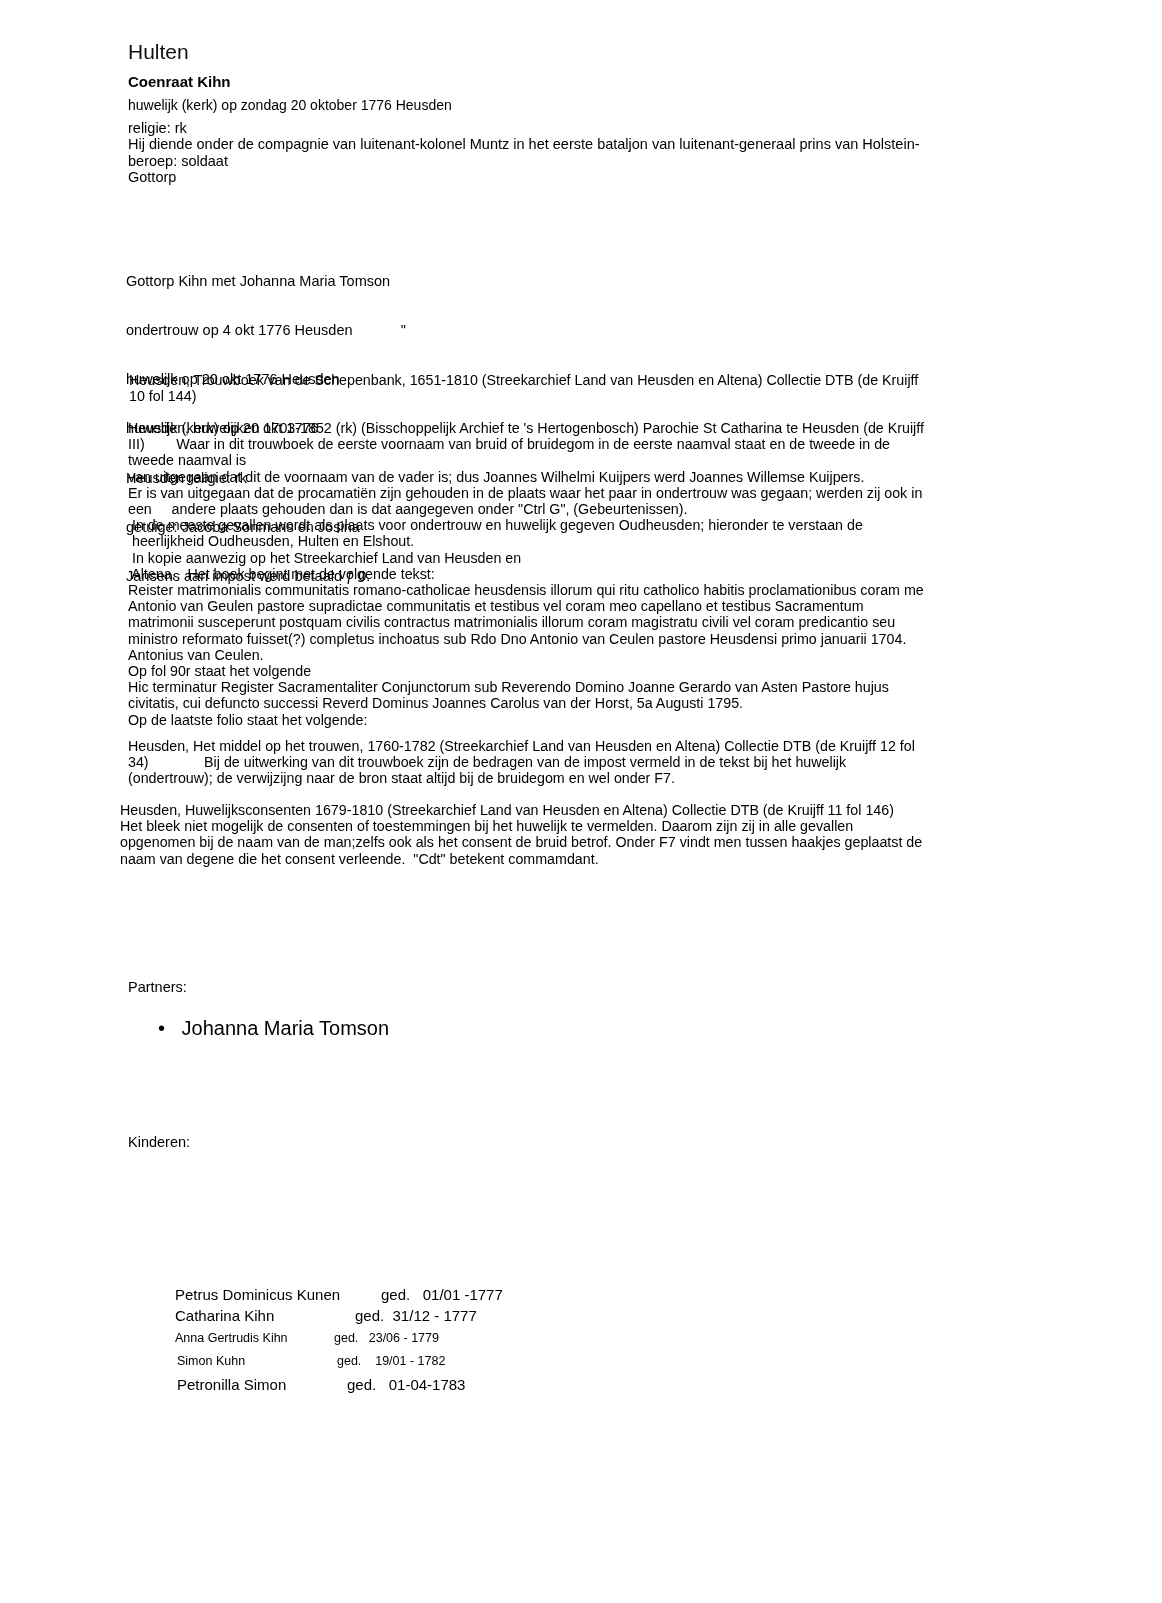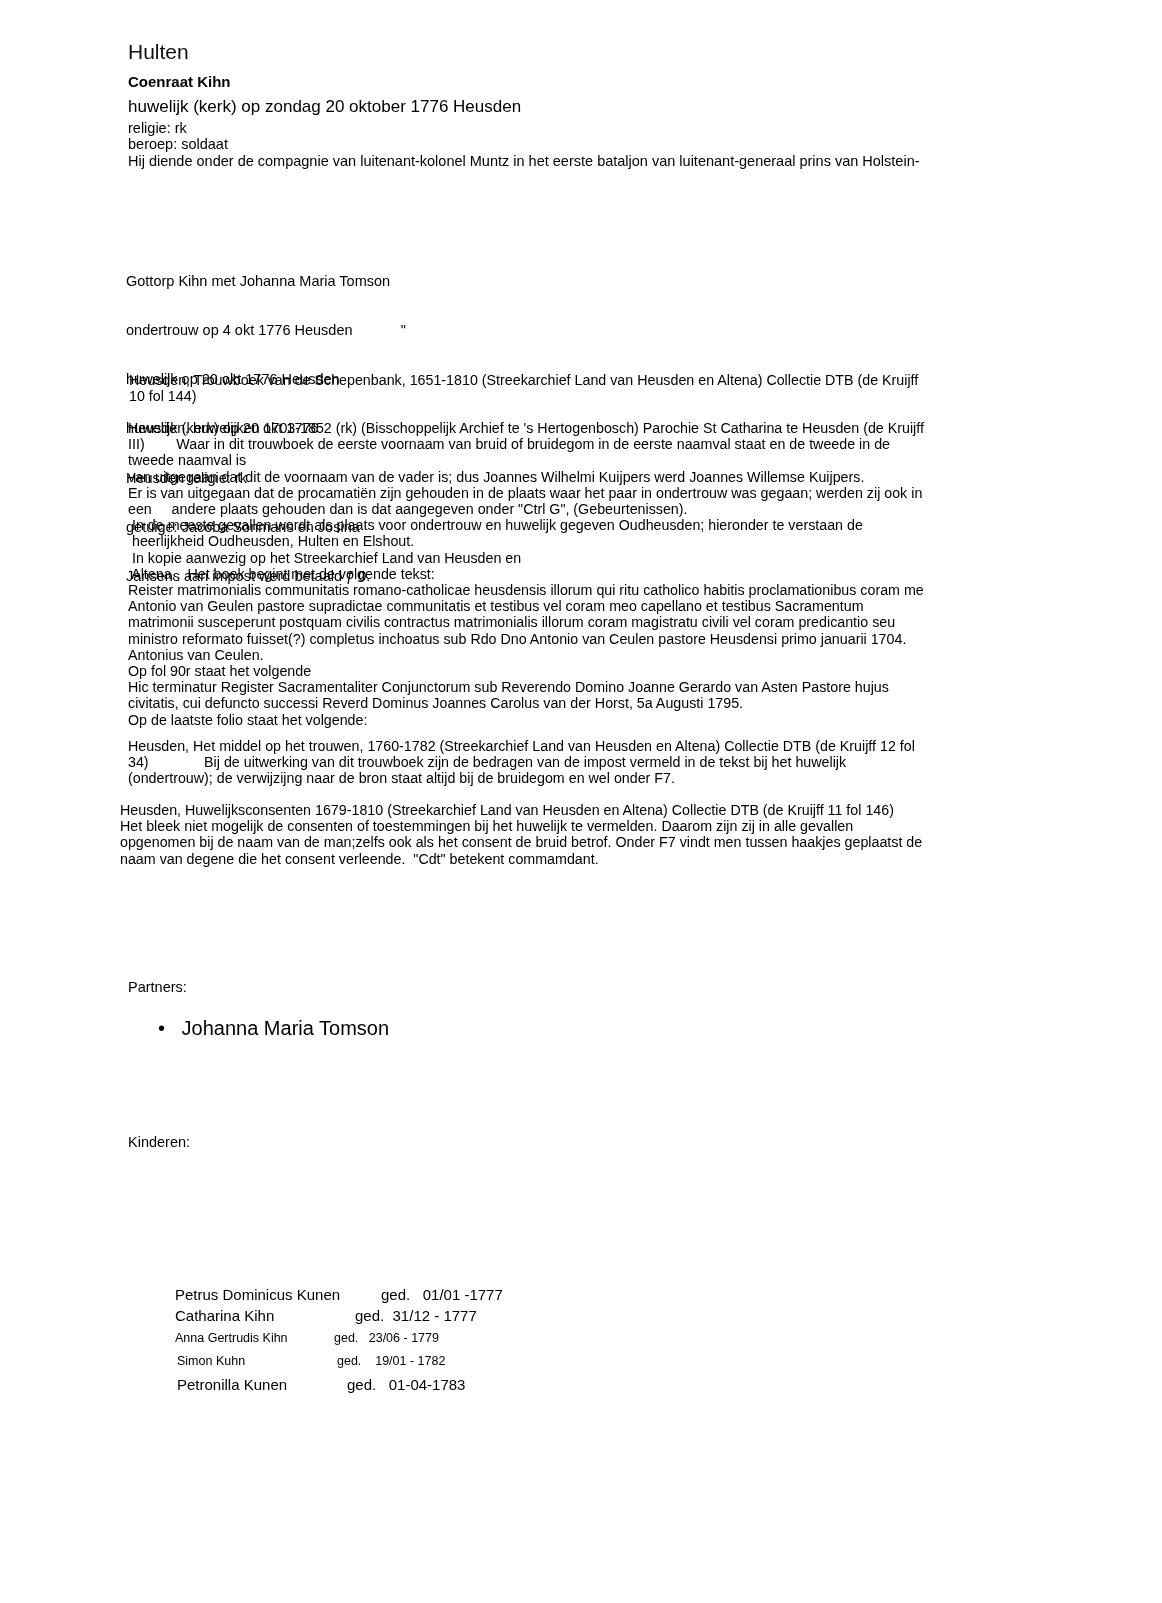--- a/index.html
+++ b/index.html
@@ -3,21 +3,21 @@
   <meta charset="utf-8">
   <style>
     html, body { margin: 0; padding: 0; background: #ffffff; }
     body {
       width: 1162px; height: 1603px; position: relative; overflow: hidden;
       font-family: "Liberation Sans", sans-serif; color: #000;
     }
     .abs { position: absolute; white-space: nowrap; }
     .title { left: 128px; top: 40px; font-size: 21px; color: #111; }
     .name { left: 128px; top: 73px; font-size: 15px; font-weight: bold; }
-    .event { left: 128px; top: 97px; font-size: 17px; }
+    .event { left: 128px; top: 97px; font-size: 14px; }
     .block { position: absolute; font-size: 14.5px; line-height: 16.4px; }
     .block div { white-space: nowrap; }
     .condensed { font-size: 15.5px; line-height: 16.2px; transform: scaleX(0.92); transform-origin: left top; }
     .man { left: 128px; top: 120px; }
     .marriage { left: 126px; top: 240px; }
     .src1 { left: 129px; top: 372px; }
     .src2 { left: 128px; top: 420px; }
     .src3 { left: 128px; top: 755px; }
     .src4 { left: 120px; top: 820px; }
     .lbl { font-size: 14.5px; }
@@ -31,22 +31,23 @@
   </style>
 </head>
 <body>
 
 <div class="abs title">Hulten</div>
 <div class="abs name">Coenraat Kihn</div>
 <div class="abs event">huwelijk (kerk) op zondag 20 oktober 1776 Heusden</div>
 
 <div class="block man">
   <div>religie: rk</div>
+  <div>Hij diende onder de compagnie van luitenant-kolonel Muntz in het eerste bataljon van luitenant-generaal prins van Holstein-</div>
   <div>beroep: soldaat</div>
-  <div>Hij diende onder de compagnie van luitenant-kolonel Muntz in het eerste bataljon van luitenant-generaal prins van Holstein-</div>
+  <div>Gottorp</div>
 </div>
 
 <div class="block marriage" style="white-space:pre;">
   <div style="white-space:pre;">Gottorp Kihn met Johanna Maria Tomson</div>
   <div style="white-space:pre;text-align:center;">ondertrouw op 4 okt 1776 Heusden            "</div>
   <div style="white-space:pre;">huwelijk op 20 okt 1776 Heusden</div>
   <div style="white-space:pre;">huwelijk (kerk) op 20 okt 1776</div>
   <div style="white-space:pre;">Heusden religie: rk</div>
   <div style="white-space:pre;">getuige: Jacoba Sonmans en Josina</div>
   <div style="white-space:pre;">Jansens aan impost werd betaald ƒ 0.</div>
@@ -110,15 +111,15 @@
 </div>
 <div class="child" style="left:175px; top:1331px; font-size:12.5px; font-weight:bold;">
   <span class="cname" style="font-weight:normal;">Anna Gertrudis Kihn</span>
   <span class="cged" style="left:159px; font-weight:normal; white-space:pre;">ged.   23/06 - 1779</span>
 </div>
 <div class="child" style="left:177px; top:1354px; font-size:12.5px;">
   <span class="cname">Simon Kuhn</span>
   <span class="cged" style="left:160px; white-space:pre;">ged.    19/01 - 1782</span>
 </div>
 <div class="child" style="left:177px; top:1376px; font-size:15px;">
-  <span class="cname">Petronilla Kunen</span>
+  <span class="cname">Petronilla Simon</span>
   <span class="cged" style="left:170px; white-space:pre;">ged.   01-04-1783</span>
 </div>
 
 </body></html>

